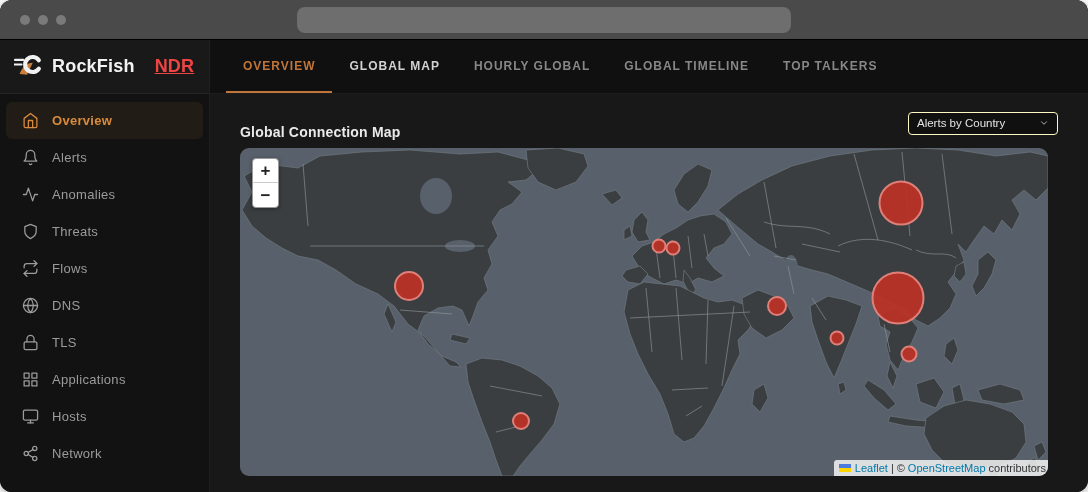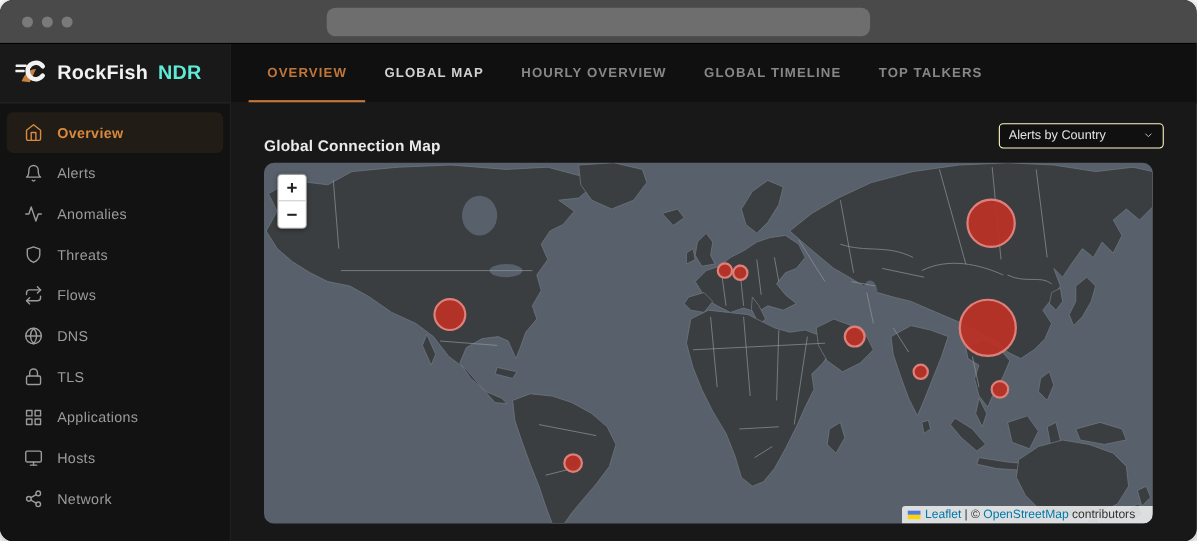--- a/index.html
+++ b/index.html
@@ -12,21 +12,21 @@
   .dots { display:flex; gap:8px; margin-left:20px; }
   .dot { width:10px; height:10px; border-radius:50%; background:#7a7a7a; }
   .urlbar { position:absolute; left:50%; top:7px; transform:translateX(-50%); width:494px; height:26px; border-radius:8px; background:#6e6e6e; }
 
   .app { display:flex; height:452px; }
 
   
   .sidebar { width:210px; background:#121212; border-right:1px solid #1f1f1f; display:flex; flex-direction:column; overflow:hidden; }
   .logo { height:54px; background:#191919; border-bottom:1px solid #262626; display:flex; align-items:center; gap:8px; padding:0 14px; cursor:pointer; }
   .logo-text { font-size:18px; font-weight:bold; color:#f2f2f2; letter-spacing:.2px; white-space:nowrap; }
-  .logo-text .ndr { color:#5eead4; margin-left:9px; }
+  .logo-text .ndr { color:#ef4444; margin-left:20px;text-decoration:underline; }
   nav { padding-top:8px; }
   .nav-item { height:37px; display:flex; align-items:center; gap:13px; padding-left:16px; margin:0 6px; border-radius:6px; color:#9b9b9b; font-size:13px; letter-spacing:.3px; cursor:pointer; }
   .nav-item .nav-icon { width:17px; height:17px; display:inline-flex; }
   .nav-item .nav-icon svg { width:17px; height:17px; stroke:currentColor; fill:none; stroke-width:1.8; stroke-linecap:round; stroke-linejoin:round; }
   .nav-item.active { background:#211d16; color:#d98a3d; font-weight:bold; }
 
   
   .main { flex:1; display:flex; flex-direction:column; background:#181818; min-width:0; }
   .tabbar { height:54px; background:#101010; border-bottom:1px solid #1d1d1d; display:flex; align-items:stretch; padding-left:16px; }
   .tab { display:flex; align-items:center; padding:0 17px; font-size:12px; font-weight:bold; letter-spacing:1px; color:#878787; cursor:pointer; border-bottom:2px solid transparent; }
@@ -40,21 +40,21 @@
   .select svg { width:10px; height:10px; stroke:#cccccc; fill:none; stroke-width:2; stroke-linecap:round; stroke-linejoin:round; }
 
   
   .map { position:relative; width:808px; height:328px; border-radius:9px; overflow:hidden; cursor:grab; }
   .map svg.world { display:block; }
 
   .zoomctl { position:absolute; left:12px; top:10px; width:27px; background:#ffffff; border:1px solid #9a9a9a; border-radius:4px; overflow:hidden; box-shadow:0 1px 4px rgba(0,0,0,.35); }
   .zoomctl a { display:flex; align-items:center; justify-content:center; height:24px; color:#222; font-size:17px; font-weight:bold; text-decoration:none; cursor:pointer; line-height:1; }
   .zoomctl a:first-child { border-bottom:1px solid #cccccc; }
 
-  .attribution { position:absolute; right:0; bottom:0; background:rgba(244,244,244,.85); padding:2px 16px 2px 5px; font-size:11px; color:#333; display:flex; align-items:center; gap:3px; border-top-left-radius:3px; white-space:nowrap; }
+  .attribution { position:absolute; right:0; bottom:0; background:rgba(244,244,244,.85); padding:2px 2px 2px 5px; font-size:11px; color:#333; display:flex; align-items:center; gap:3px; border-top-left-radius:3px; white-space:nowrap; }
   .attribution a { color:#0078A8; text-decoration:none; cursor:pointer; }
   .flag { display:inline-flex; margin-right:1px; }
 </style>
 </head>
 <body>
 
 <div class="stage">
   <div class="window">
 
     <div class="chrome">
@@ -178,21 +178,21 @@
               </span>
               <span>Network</span>
             </div>
           </nav>
       </aside>
 
       <main class="main">
         <div class="tabbar" id="tabbar">
             <div class="tab active">OVERVIEW</div>
             <div class="tab bright">GLOBAL MAP</div>
-            <div class="tab">HOURLY OVERVIEW</div>
+            <div class="tab">HOURLY GLOBAL</div>
             <div class="tab">GLOBAL TIMELINE</div>
             <div class="tab">TOP TALKERS</div>
           </div>
 
         <div class="content">
           <div class="panel-head">
             <div class="panel-title">Global Connection Map</div>
             <div class="select">
               <span>Alerts by Country</span>
               <svg viewBox="0 0 24 24">

